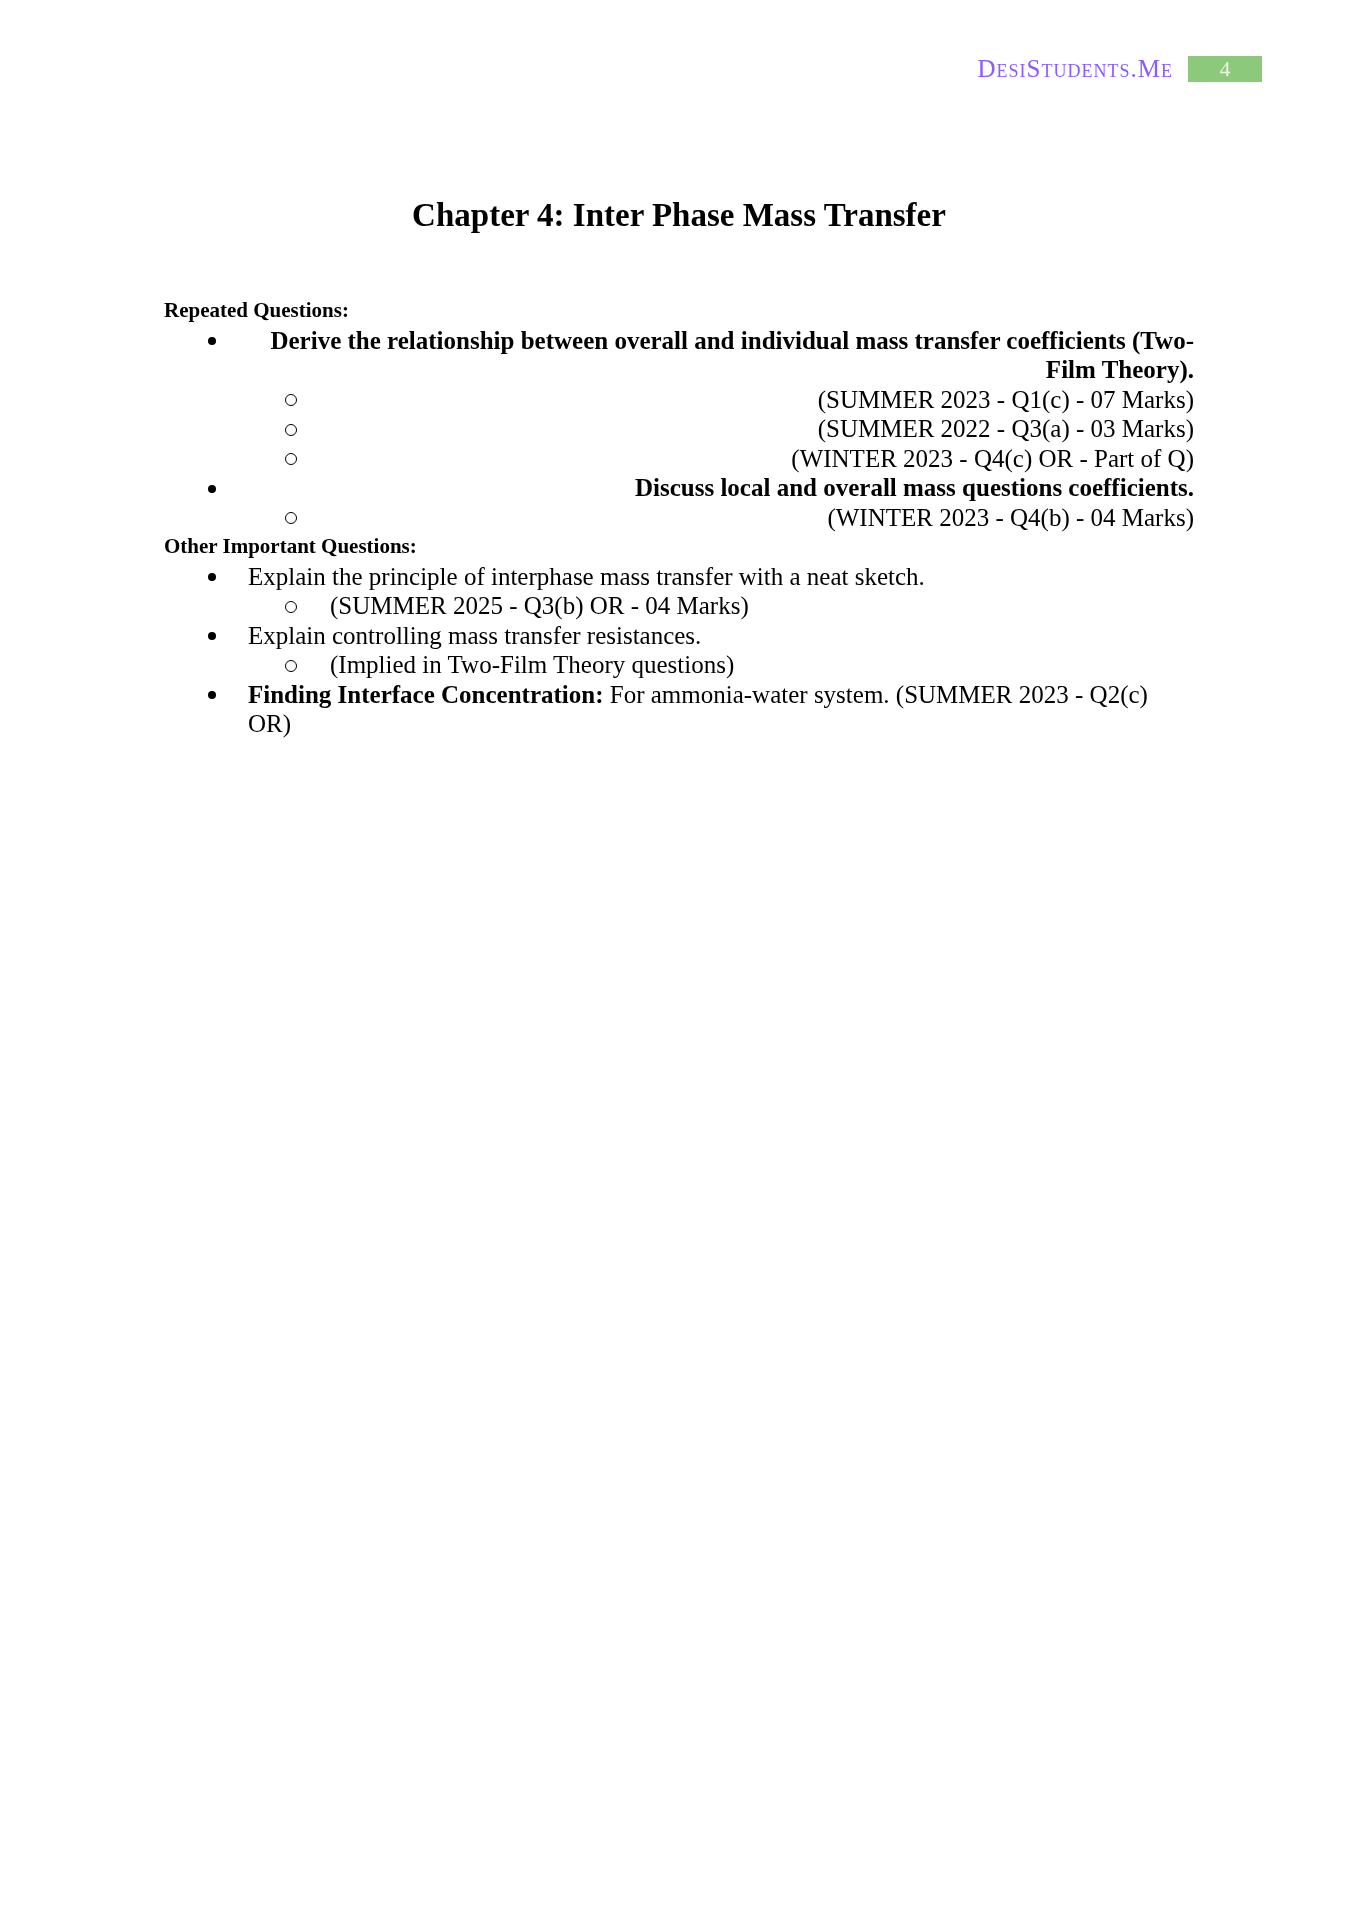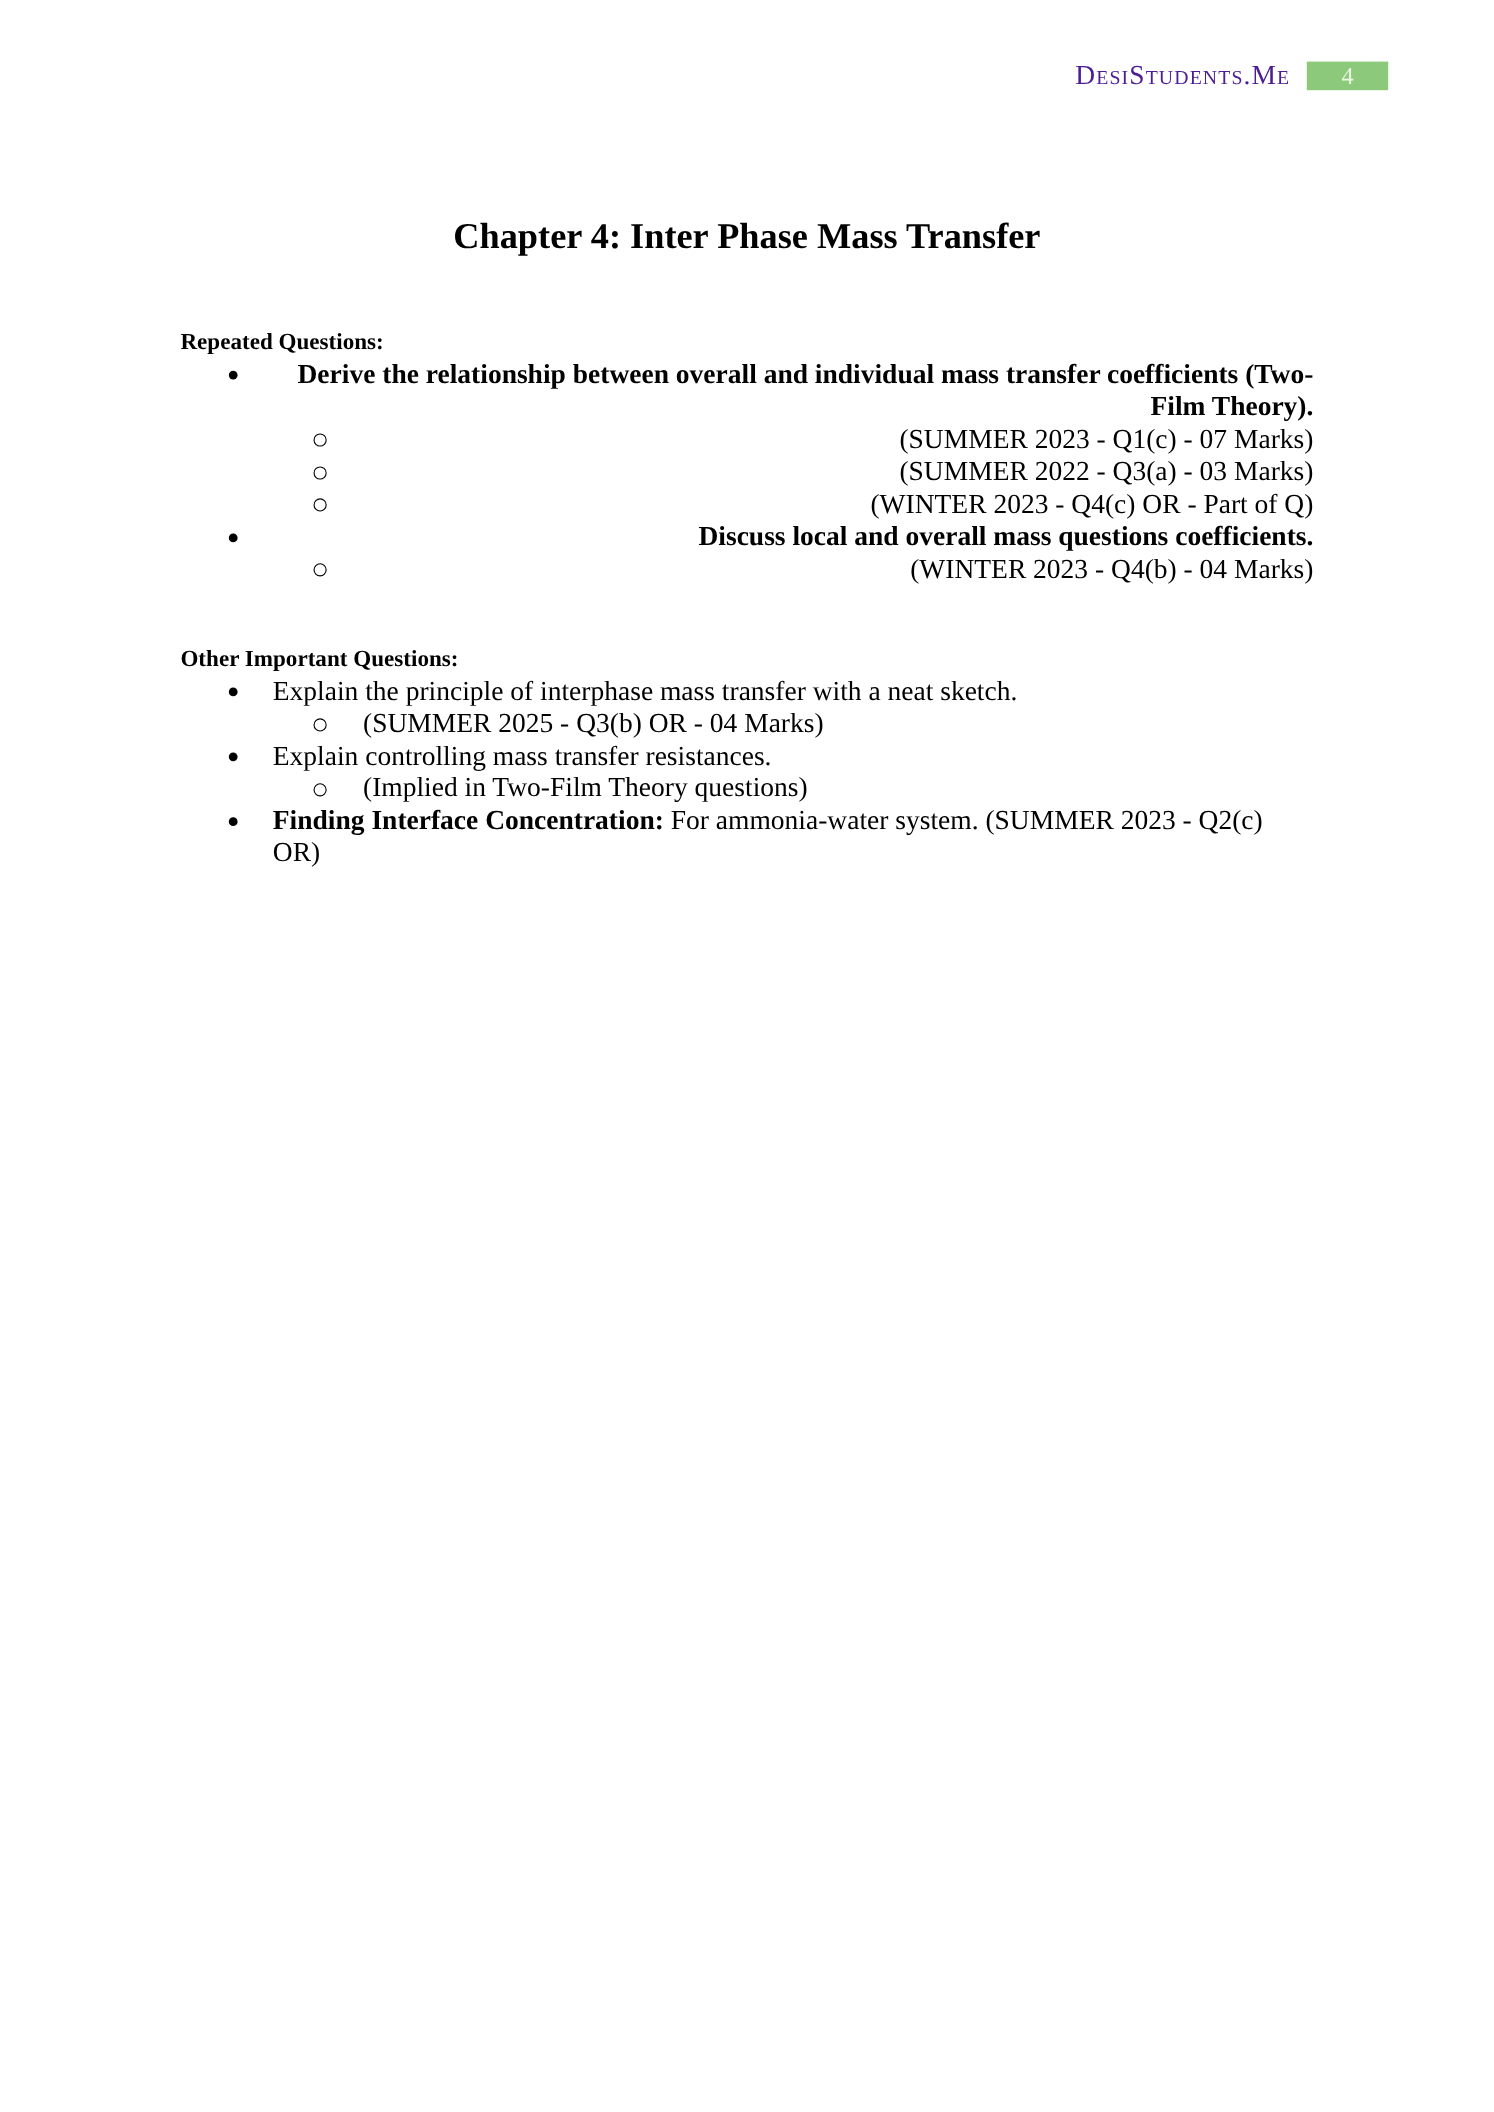--- a/index.html
+++ b/index.html
@@ -18,21 +18,21 @@
     position:absolute;
     top:55px;
     right:96px;
     display:flex;
     align-items:center;
     gap:15px;
   }
   .brand {
     font-variant:small-caps;
     font-size:25px;
-    color:#4c1d95;
+    color:#8b5cf6;
     letter-spacing:1px;
     line-height:28px;
   }
   .page-badge {
     width:74px;
     height:26px;
     background:#8dc97b;
     color:#eaf6e3;
     display:flex;
     align-items:center;
@@ -62,21 +62,21 @@
     font-size:25px;
     line-height:29.5px;
   }
   .sec-heading {
     margin:0;
     font-size:21px;
     font-weight:bold;
     line-height:29.5px;
   }
   .m-after-h1   { margin-top:28.5px;text-align:right; }
-  .m-before-h2  { margin-top:52px; }
+  .m-before-h2  { }
   .m-after-h2   { margin-top:58px; }
   .m-before-h3  { margin-top:55.5px; }
   .m-after-h3   { margin-top:0; }
 
   .list { margin:0; }
   .li {
     position:relative;
     padding-left:84px;
   }
   .li .dot {

